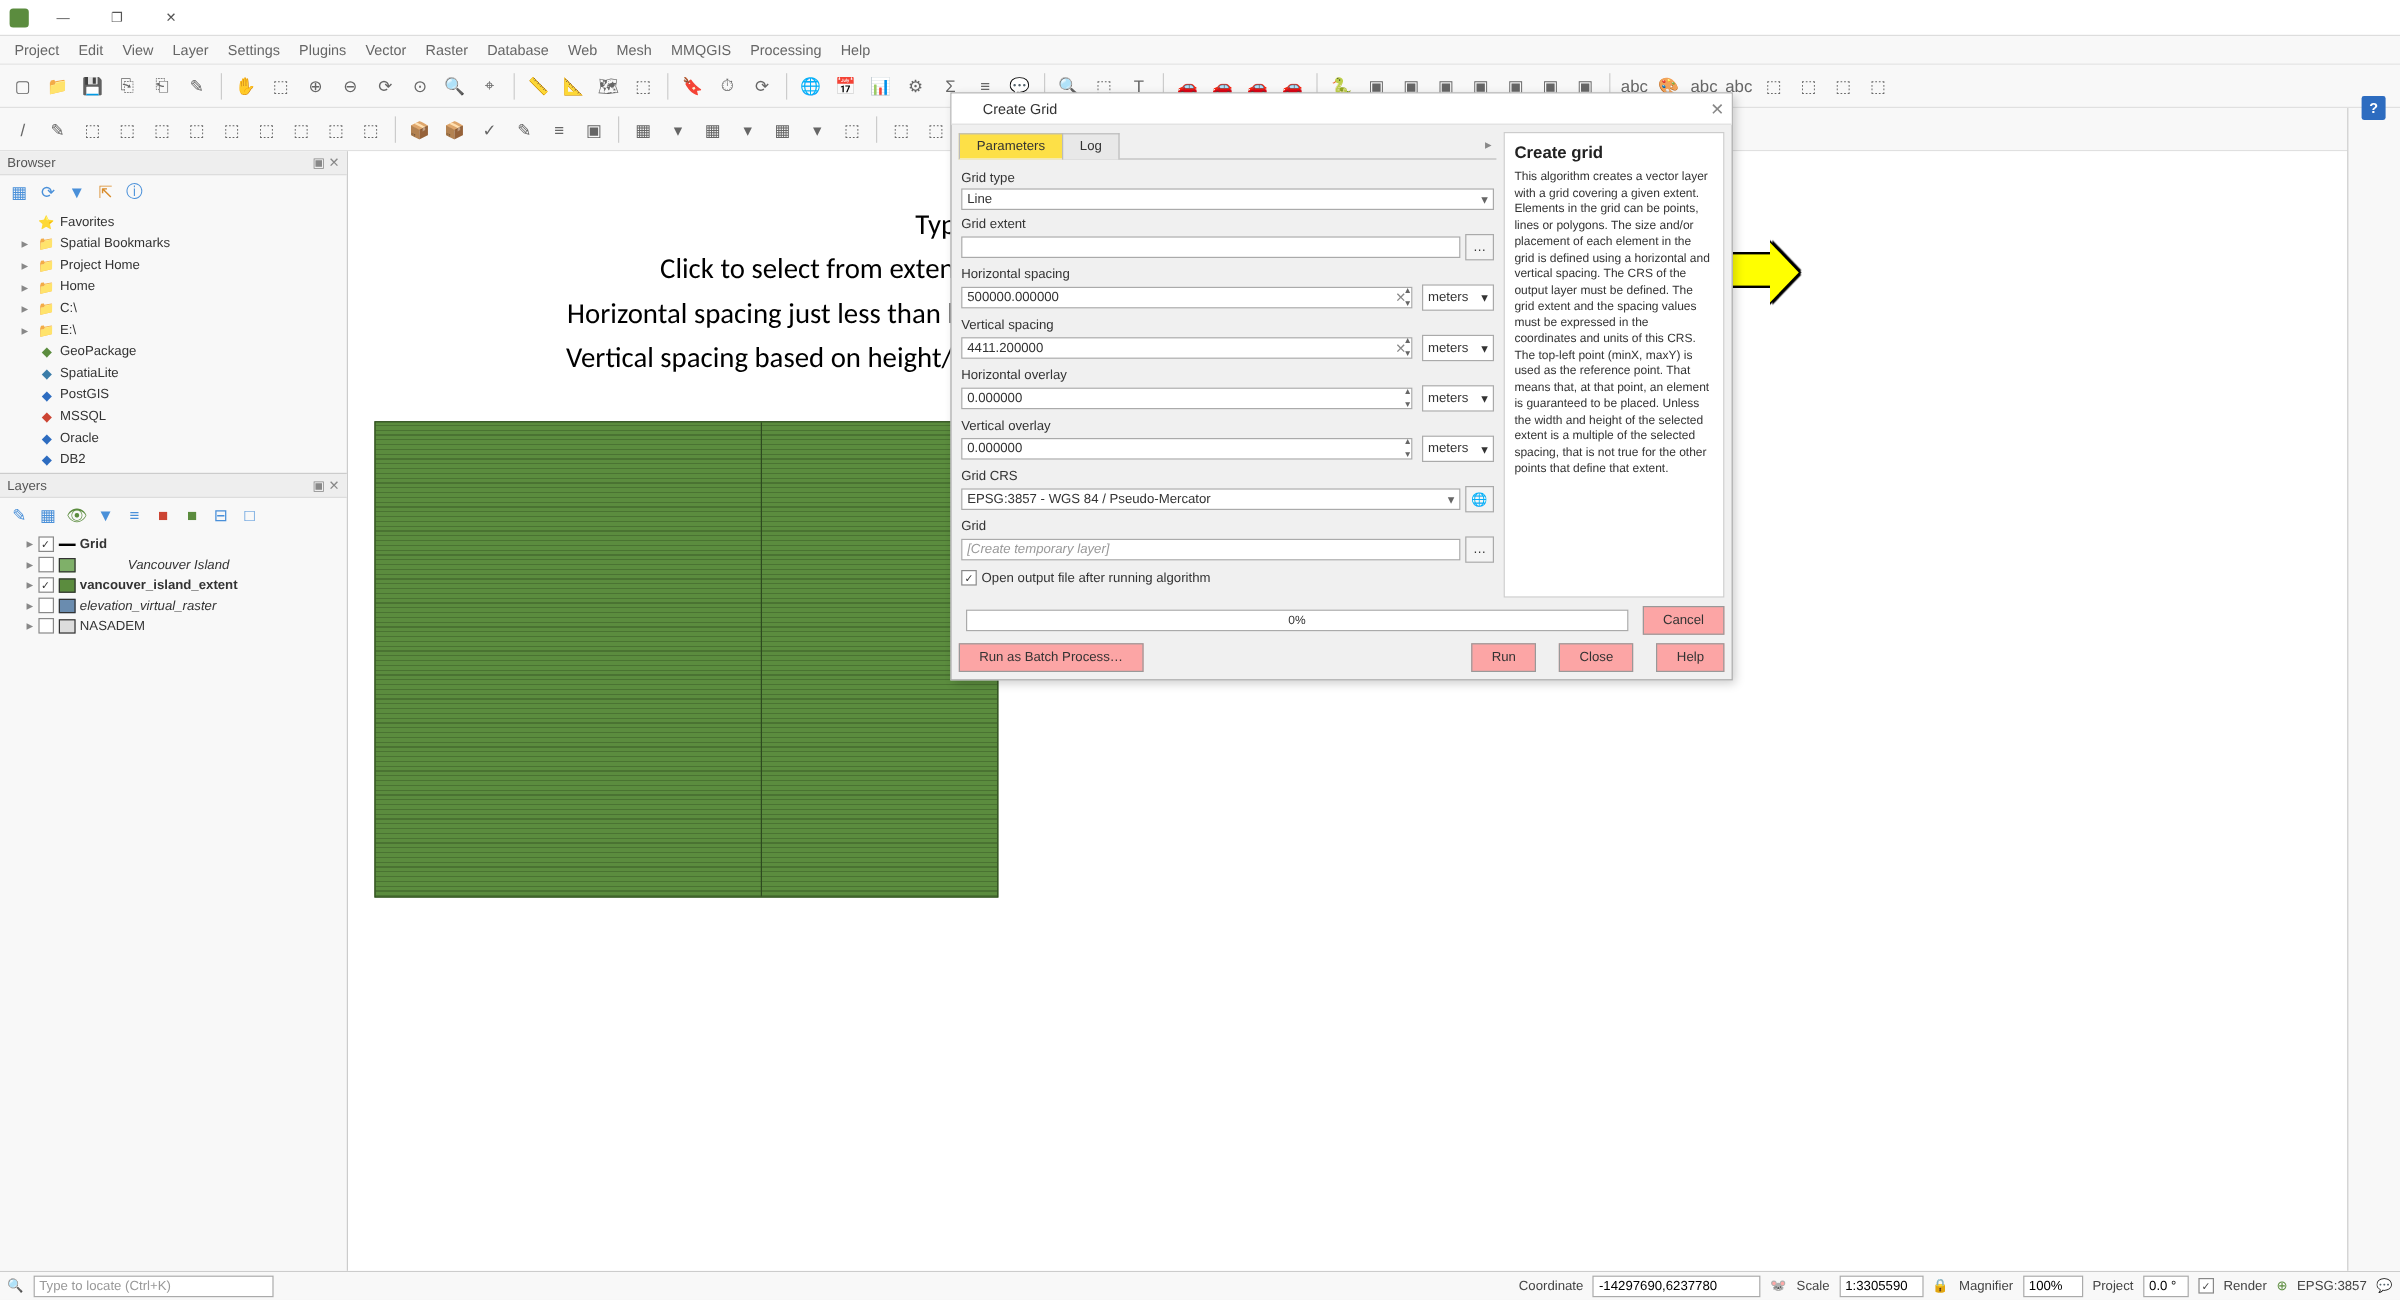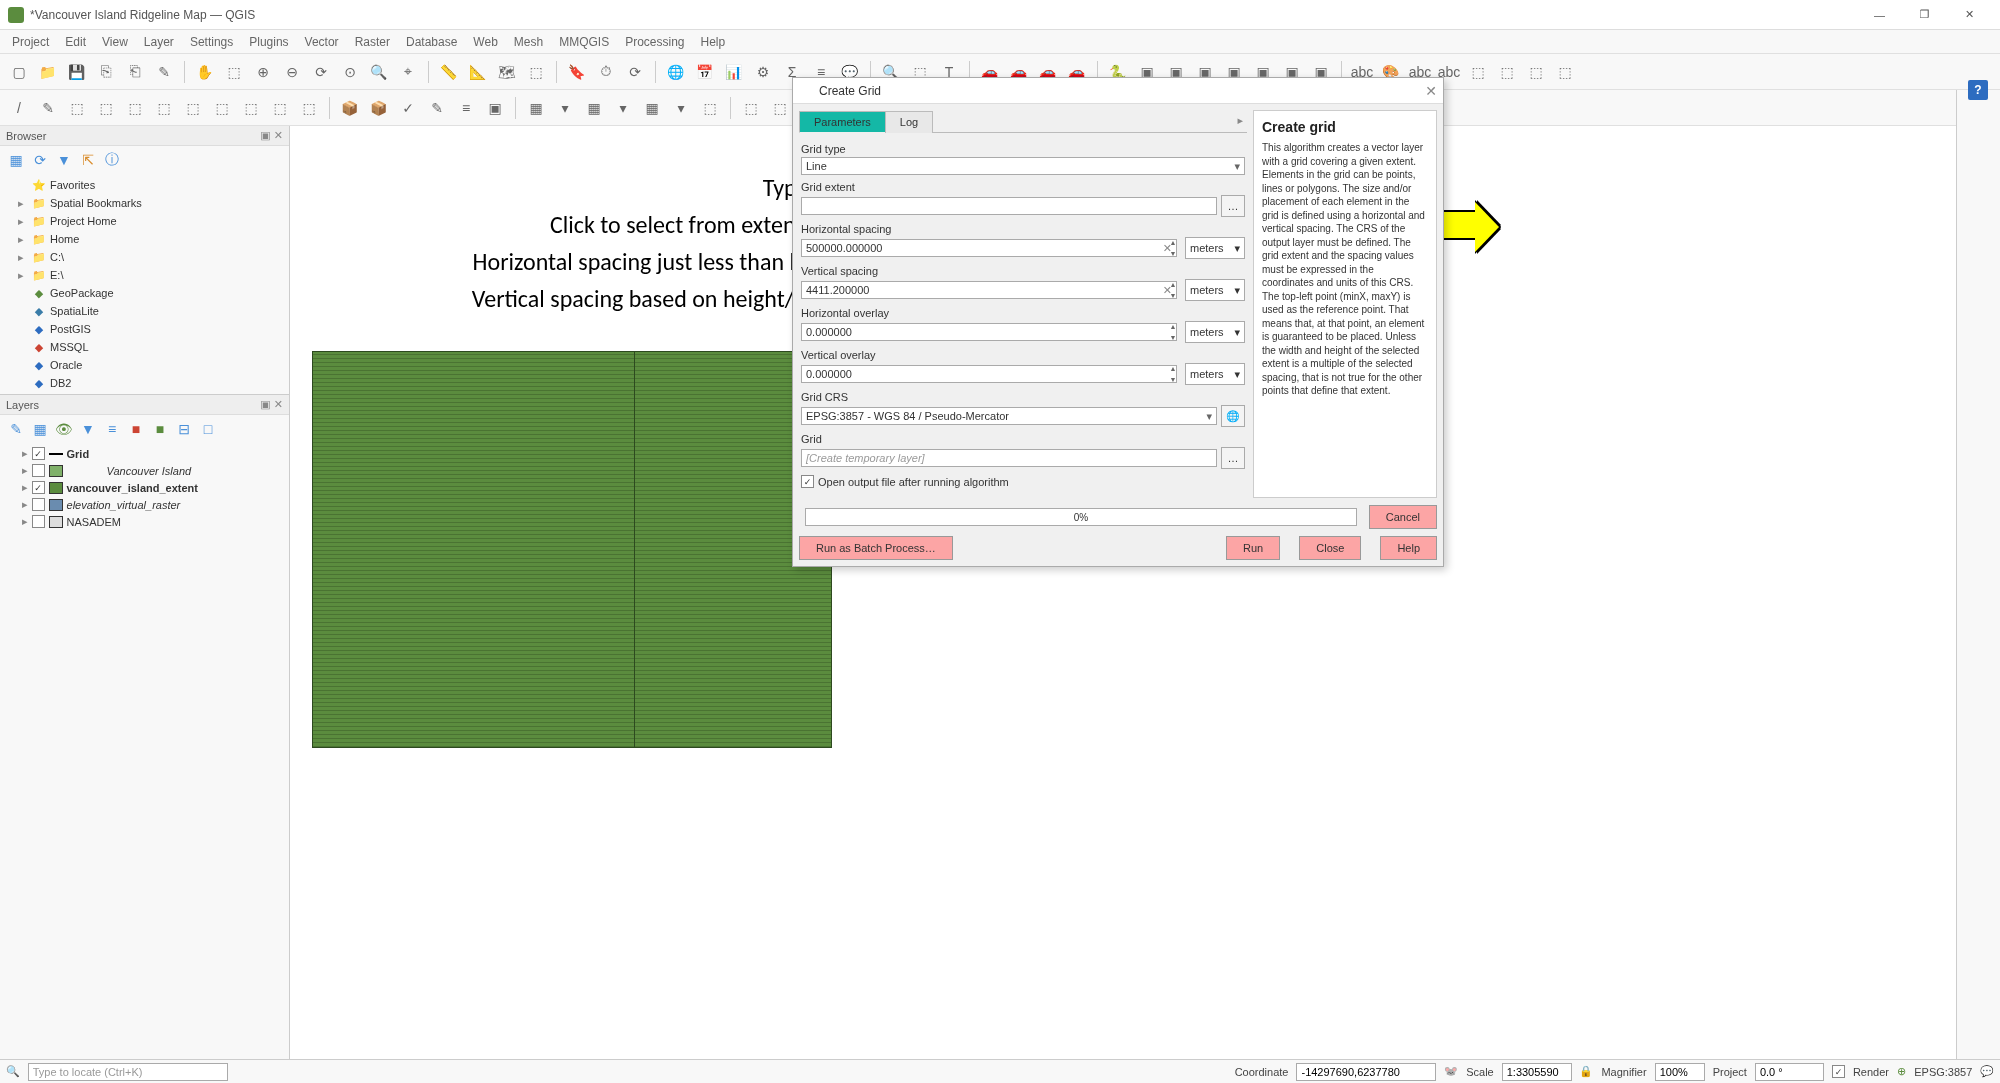--- a/index.html
+++ b/index.html
@@ -34,21 +34,21 @@
   .arrow::after { content:""; position:absolute; right:-24px; top:-10px; border-left:24px solid #ffff00; border-top:25px solid transparent; border-bottom:25px solid transparent; filter: drop-shadow(2px 0 0 #000) drop-shadow(0 2px 0 #000) drop-shadow(0 -2px 0 #000);}
   
   .dialog { position:absolute; left:792px; top:77px; width:652px; height:490px; background:#f0f0f0; border:1px solid #aaa; box-shadow: 3px 3px 8px rgba(0,0,0,0.2); display:flex;flex-direction:column;}
   .dlg-title { height:26px; background:#fff; display:flex;align-items:center;padding:0 6px;border-bottom:1px solid #ddd;font-size:12px;}
   .dlg-title .qgis-icon{width:14px;height:14px;margin-right:6px;}
   .dlg-title .close{margin-left:auto;color:#888;font-size:14px;}
   .dlg-body { flex:1; display:flex; padding:6px; gap:6px; overflow:hidden;}
   .dlg-left { flex:1; display:flex;flex-direction:column;}
   .tabs { display:flex; border-bottom:1px solid #bbb; }
   .tab { padding:4px 14px; font-size:11px; background:#e8e8e8; border:1px solid #bbb; border-bottom:none; margin-right:-1px; position:relative; top:1px;}
-  .tab.active{ background:#14b8a6; border-bottom:1px solid #f0f0f0;}
+  .tab.active{ background:#fde047; border-bottom:1px solid #f0f0f0;}
   .form { padding:6px 2px; font-size:11px; display:flex;flex-direction:column;gap:2px;}
   .flabel { color:#333; margin-top:4px;}
   .frow { display:flex; gap:4px; align-items:center;}
   .finput { flex:1; height:18px; border:1px solid #aaa; background:#fff; padding:0 4px; font-size:11px; display:flex;align-items:center;}
   .fsel { width:60px; height:22px; border:1px solid #aaa; background:#fff; display:flex;align-items:center;justify-content:space-between;padding:0 4px;font-size:11px;}
   .spin-btns { position:relative; width:16px; height:22px; margin-left:-16px; display:flex;flex-direction:column;}
   .spin-btns span{flex:1;font-size:7px;display:flex;align-items:center;justify-content:center;color:#666;}
   .fbtn-sm { width:24px;height:22px;border:1px solid #aaa;background:#f4f4f4;display:flex;align-items:center;justify-content:center;font-size:11px;}
   .dlg-right { width:184px; border:1px solid #ccc; background:#fff; padding:8px; font-size:11px; overflow:auto;}
   .dlg-right h3{font-size:14px;font-weight:bold;margin-bottom:6px;color:#222;}
@@ -60,21 +60,20 @@
   .sb-input{height:18px;border:1px solid #aaa;background:#fff;padding:0 4px;font-size:11px;}
   .locate-box{height:18px;width:200px;border:1px solid #aaa;background:#fff;padding:0 4px;color:#999;font-size:11px;display:flex;align-items:center;}
   .right-strip{position:absolute;right:0;top:90px;bottom:24px;width:44px;background:#f8f8f8;border-left:1px solid #ccc;}
   .help-chip{position:absolute;right:4px;top:128px;width:20px;height:20px;background:#2d6cc0;color:#fff;border-radius:2px;display:flex;align-items:center;justify-content:center;font-size:12px;font-weight:bold;}
 </style>
 </head>
 <body>
 
 <div class="titlebar">
   <div class="qgis-icon"></div>
-  <div class="title">*Vancouver Island Ridgeline Map — QGIS</div>
   <div class="win-btn">—</div>
   <div class="win-btn">❐</div>
   <div class="win-btn">✕</div>
 </div>
 
 <div class="menubar" id="menubar">
     <span class="menuitem">Project</span>
     <span class="menuitem">Edit</span>
     <span class="menuitem">View</span>
     <span class="menuitem">Layer</span>
@@ -473,19 +472,19 @@
   <div style="flex:1"></div>
   <span>Coordinate</span>
   <input class="sb-input" style="width: 140px;" value="-14297690,6237780">
   <span>🐭</span>
   <span>Scale</span>
   <input class="sb-input" style="width: 70px;" value="1:3305590">
   <span>🔒</span>
   <span>Magnifier</span>
   <input class="sb-input" style="width: 50px;" value="100%">
   <span>Project</span>
-  <input class="sb-input" style="width: 69px;" value="0.0 °">
+  <input class="sb-input" style="width: 38px;" value="0.0 °">
   <span class="cbx">✓</span>
   <span>Render</span>
   <span style="color:#5b8c3e">⊕</span>
   <span>EPSG:3857</span>
   <span>💬</span>
 </div>
 
 </body></html>

